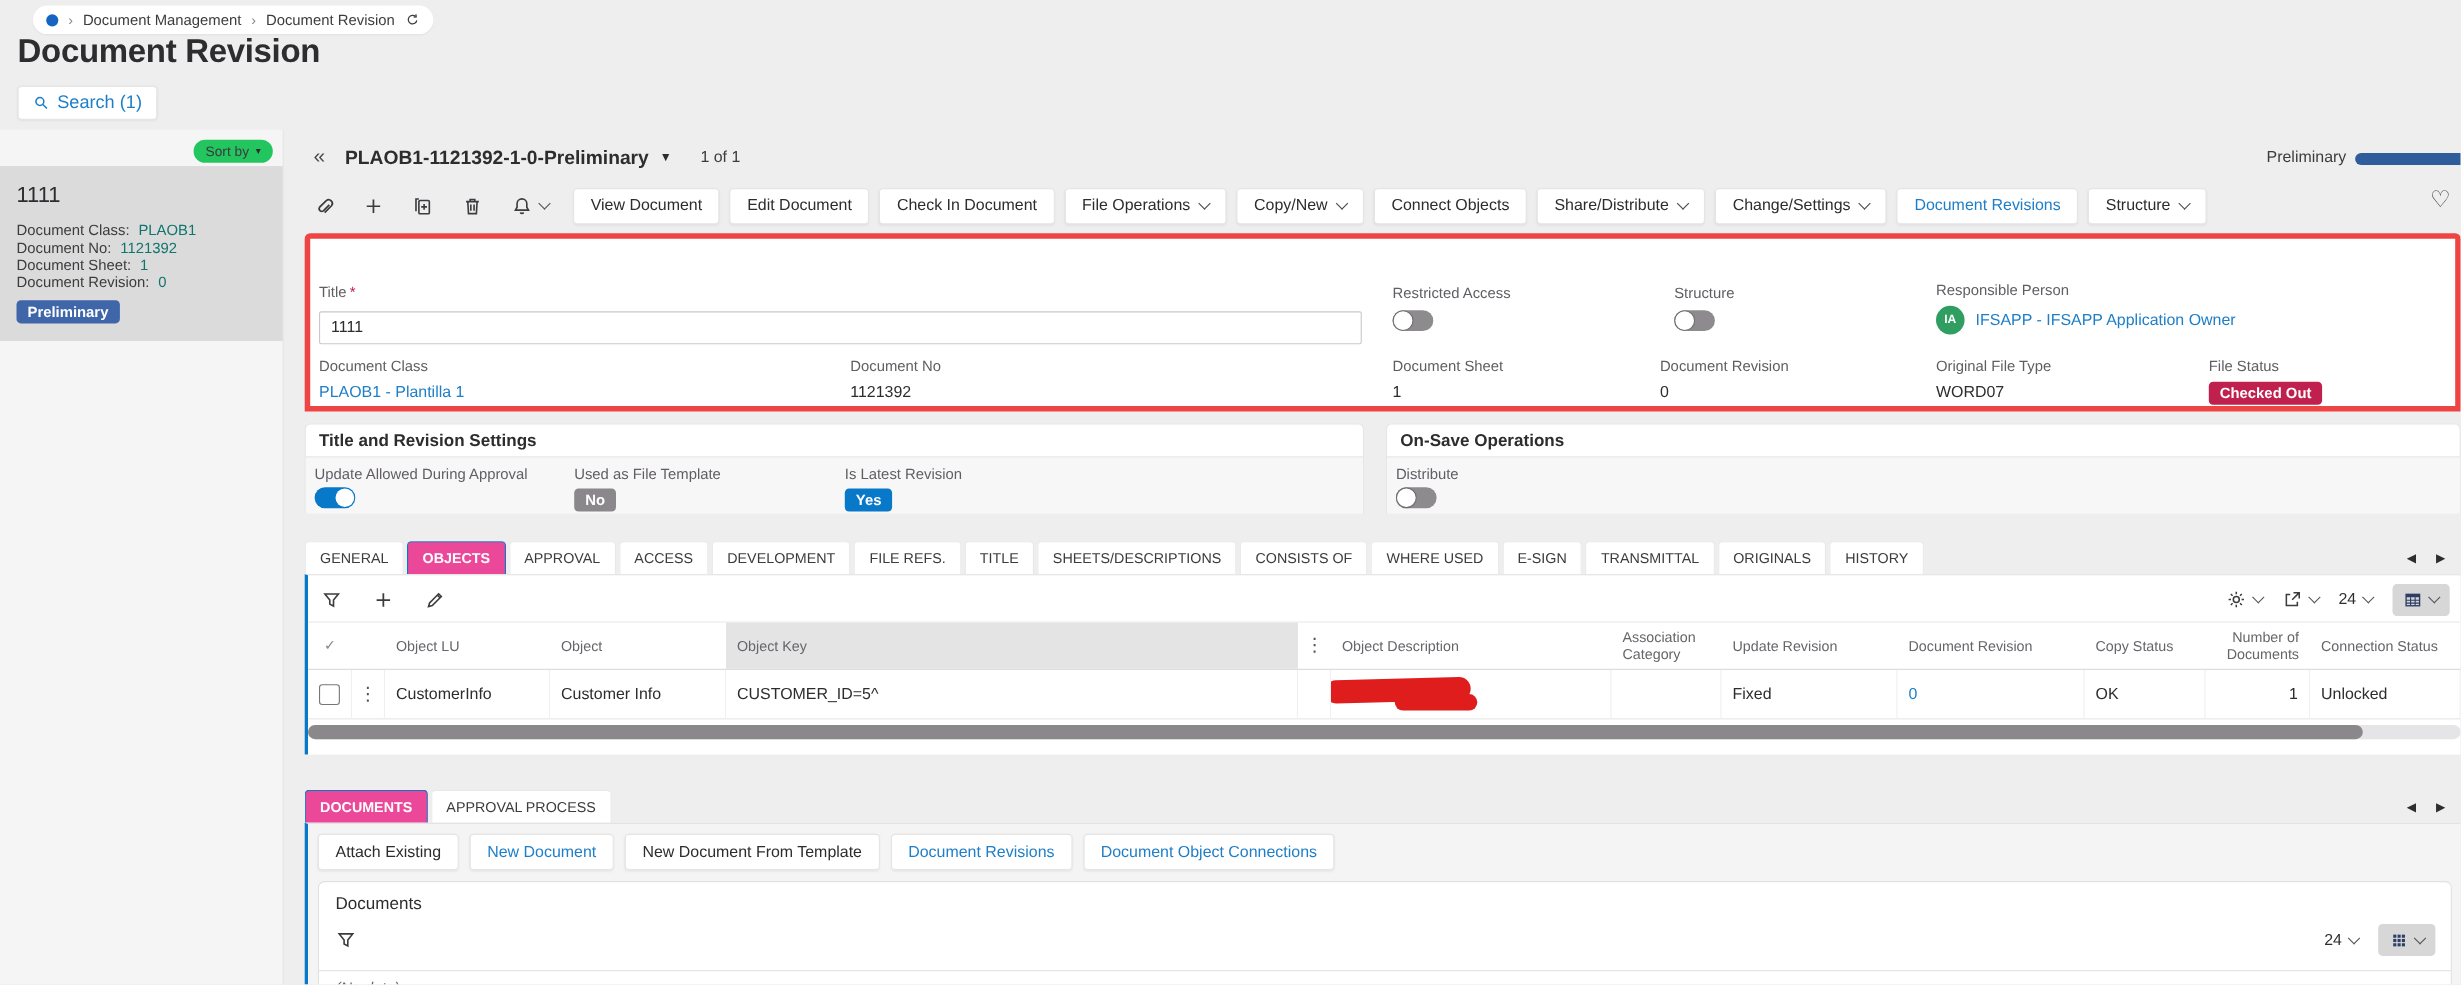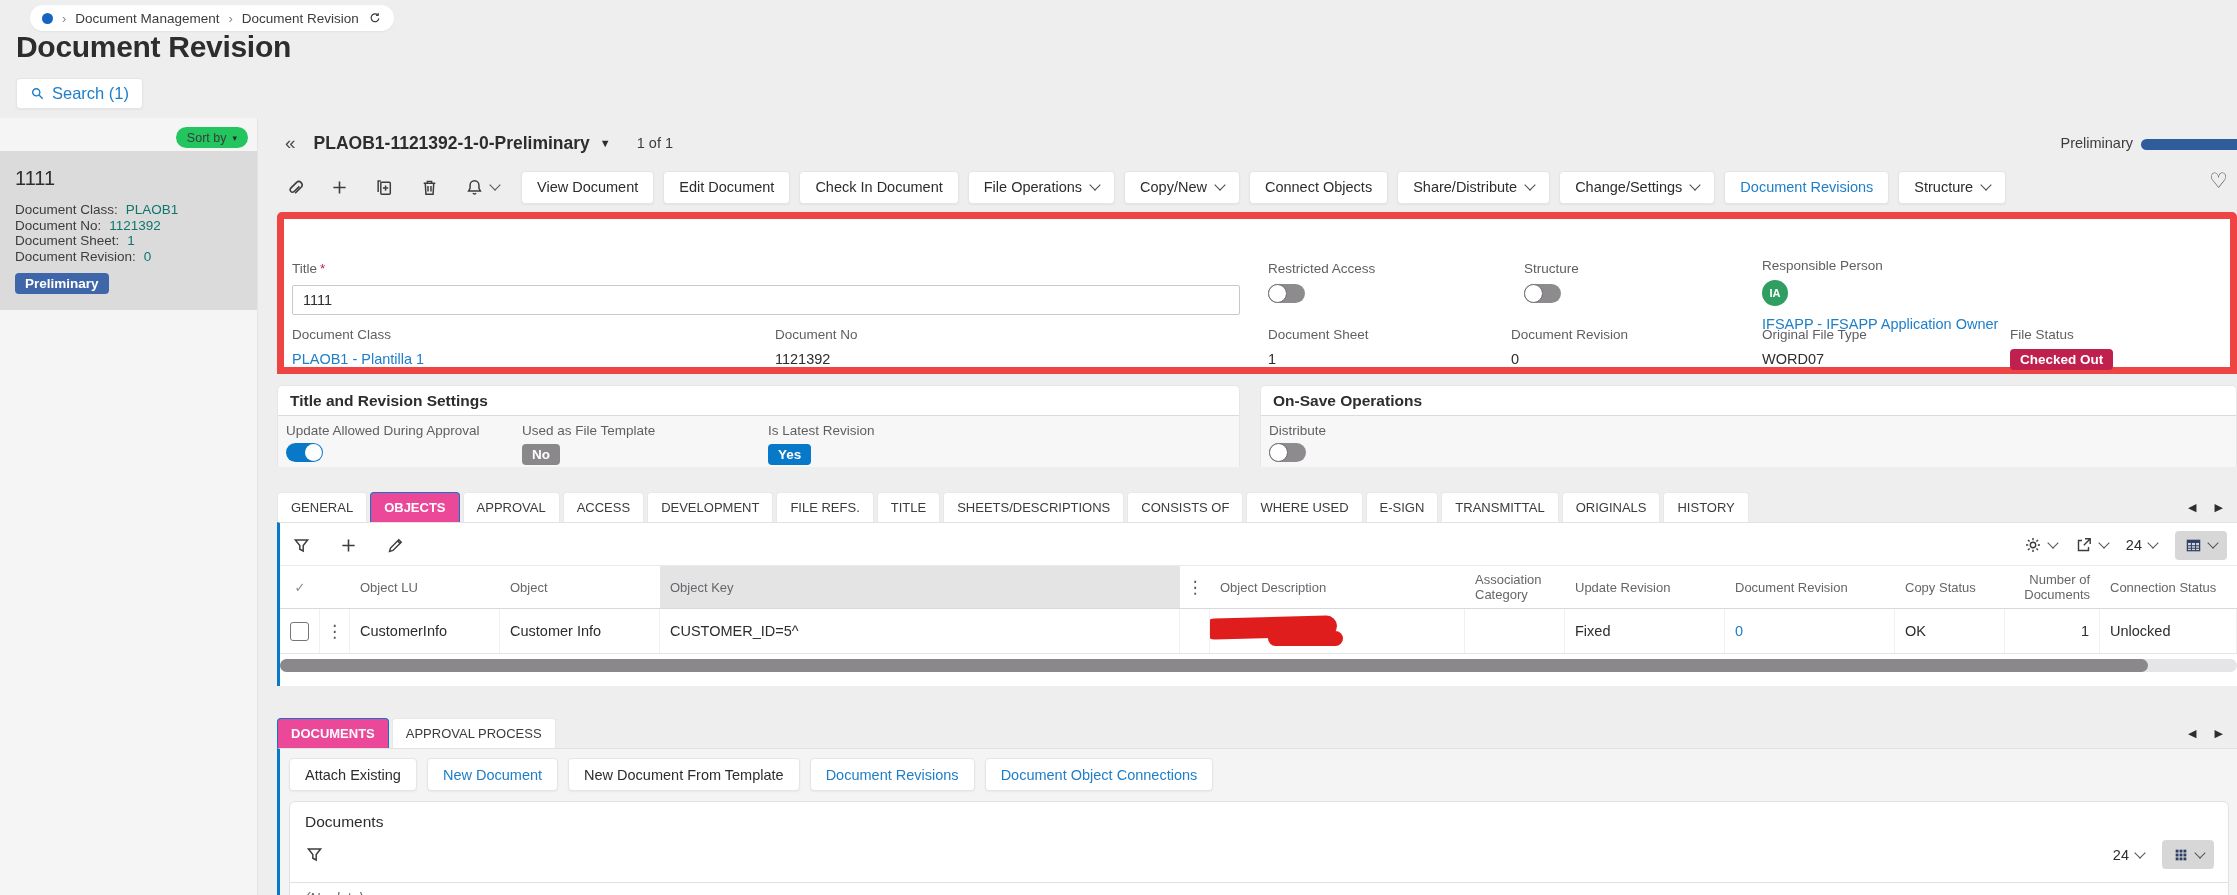--- a/index.html
+++ b/index.html
@@ -38,32 +38,32 @@
   .status-bar{position:absolute;right:0;top:139px;width:96px;height:11px;background:#2f5d9c;border-radius:6px 0 0 6px;}
   .heart{position:absolute;left:2209px;top:169px;font-size:21px;color:#4a494c;cursor:pointer;}
   
   .cmd-toolbar{position:absolute;left:285px;top:170px;height:34px;display:flex;align-items:center;}
   .icon-btn{background:none;border:none;padding:0;margin-right:26px;cursor:pointer;display:flex;align-items:center;color:#3c3b3e;}
   .btn-list{display:flex;align-items:center;gap:9px;margin-left:16px;}
   .btn{background:#fff;border:1px solid #e6e5e6;border-radius:4px;height:33px;padding:0 15px;font-size:14.5px;color:#2d2c2e;font-family:inherit;cursor:pointer;box-shadow:0 1px 2px rgba(0,0,0,.05);white-space:nowrap;display:flex;align-items:center;}
   .btn.link{color:#1e7ec8;}
   .btn.dd::after{content:"";width:7px;height:7px;border-right:1.6px solid #4a494c;border-bottom:1.6px solid #4a494c;transform:rotate(45deg);margin-left:9px;margin-top:-4px;}
   
-  .form-sheet{position:absolute;left:277px;top:212px;width:1960px;height:162px;background:#fff;border:7px solid #ef4444;border-radius:5px 5px 0 0;box-sizing:border-box;}
+  .form-sheet{position:absolute;left:277px;top:212px;width:1960px;height:162px;background:#fff;border:5px solid #ef4444;border-radius:5px 5px 0 0;box-sizing:border-box;}
   .fg{position:absolute;}
   .flabel{font-size:13.5px;color:#605e63;white-space:nowrap;}
   .fvalue{font-size:14.5px;color:#2d2c2e;margin-top:9px;white-space:nowrap;}
   .flink{font-size:14.5px;color:#1e7ec8;margin-top:9px;cursor:pointer;white-space:nowrap;}
   .req{color:#c0204e;margin-left:3px;}
   .title-input{display:block;margin-top:8px;width:948px;height:30px;box-sizing:border-box;border:1px solid #c9c8ca;border-radius:2px;font-size:14.5px;font-family:inherit;color:#2d2c2e;padding:0 10px;background:#fff;}
   .toggle{width:37px;height:19px;border-radius:10px;background:#8d8b8e;position:relative;margin-top:8px;cursor:pointer;}
   .toggle .knob{position:absolute;left:0;top:0;width:19px;height:19px;border-radius:50%;background:#fff;border:1.5px solid #6f6d70;box-sizing:border-box;}
   .toggle.on{background:#0878c8;}
   .toggle.on .knob{left:auto;right:0;border:none;width:17px;height:17px;top:1px;right:1px;}
-  .resp-row{display:flex;gap:10px;margin-top:7px;flex-direction:column;}
+  .resp-row{display:flex;align-items:center;gap:10px;margin-top:7px;}
   .avatar{width:26px;height:26px;border-radius:50%;background:#2f9e60;color:#fff;font-size:11px;font-weight:bold;display:flex;align-items:center;justify-content:center;}
   .resp-link{font-size:14.5px;color:#1e7ec8;cursor:pointer;}
   .fg .pill{margin-top:7px;}
   
   .sec-card{position:absolute;background:#fff;border:1px solid #e7e6e7;border-radius:5px 5px 0 0;box-sizing:border-box;}
   .sec-head{height:29px;display:flex;align-items:center;padding:0 12px;font-size:15.5px;font-weight:bold;border-bottom:1px solid #dcdbdc;}
   .sec-body{position:relative;height:51px;background:#f8f7f8;}
   .sg{position:absolute;top:7px;}
   .sg .flabel{font-size:13.5px;}
   .sg .pill{margin-top:6px;}

